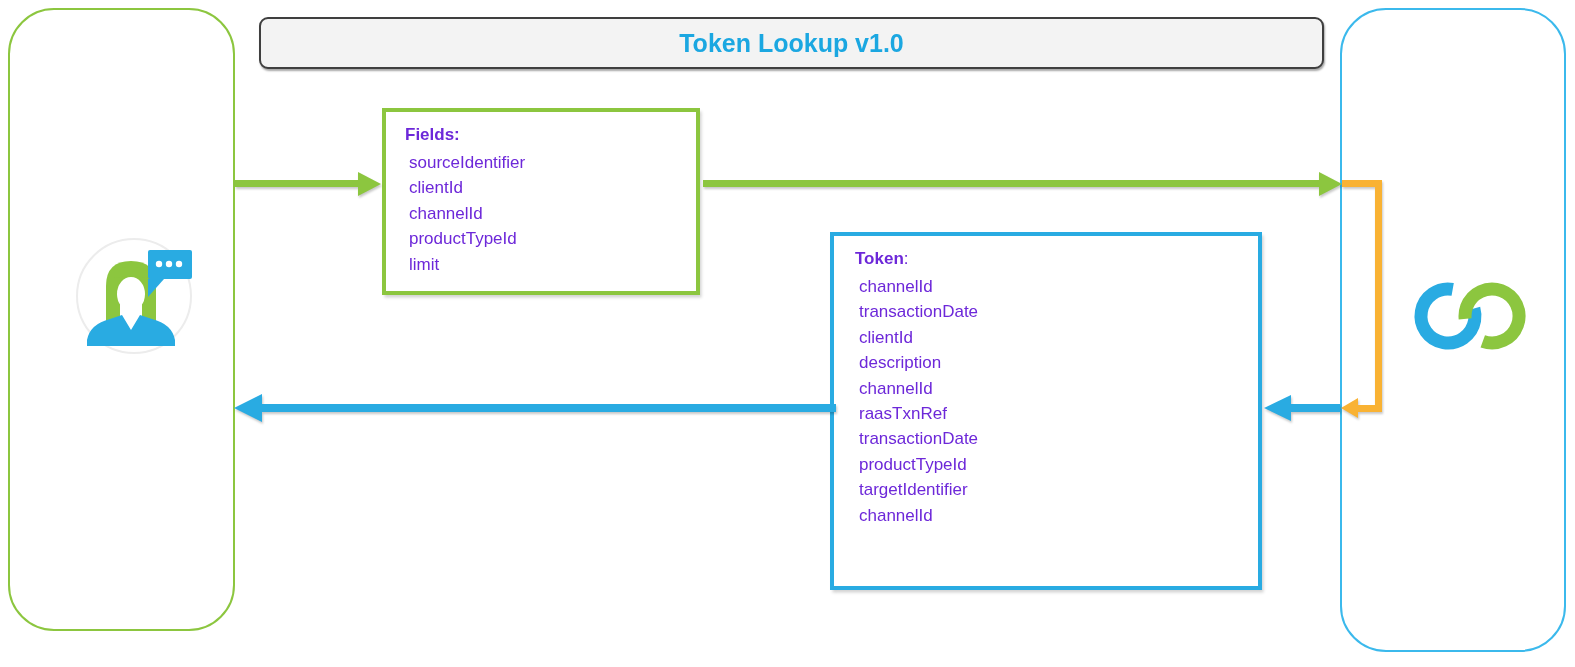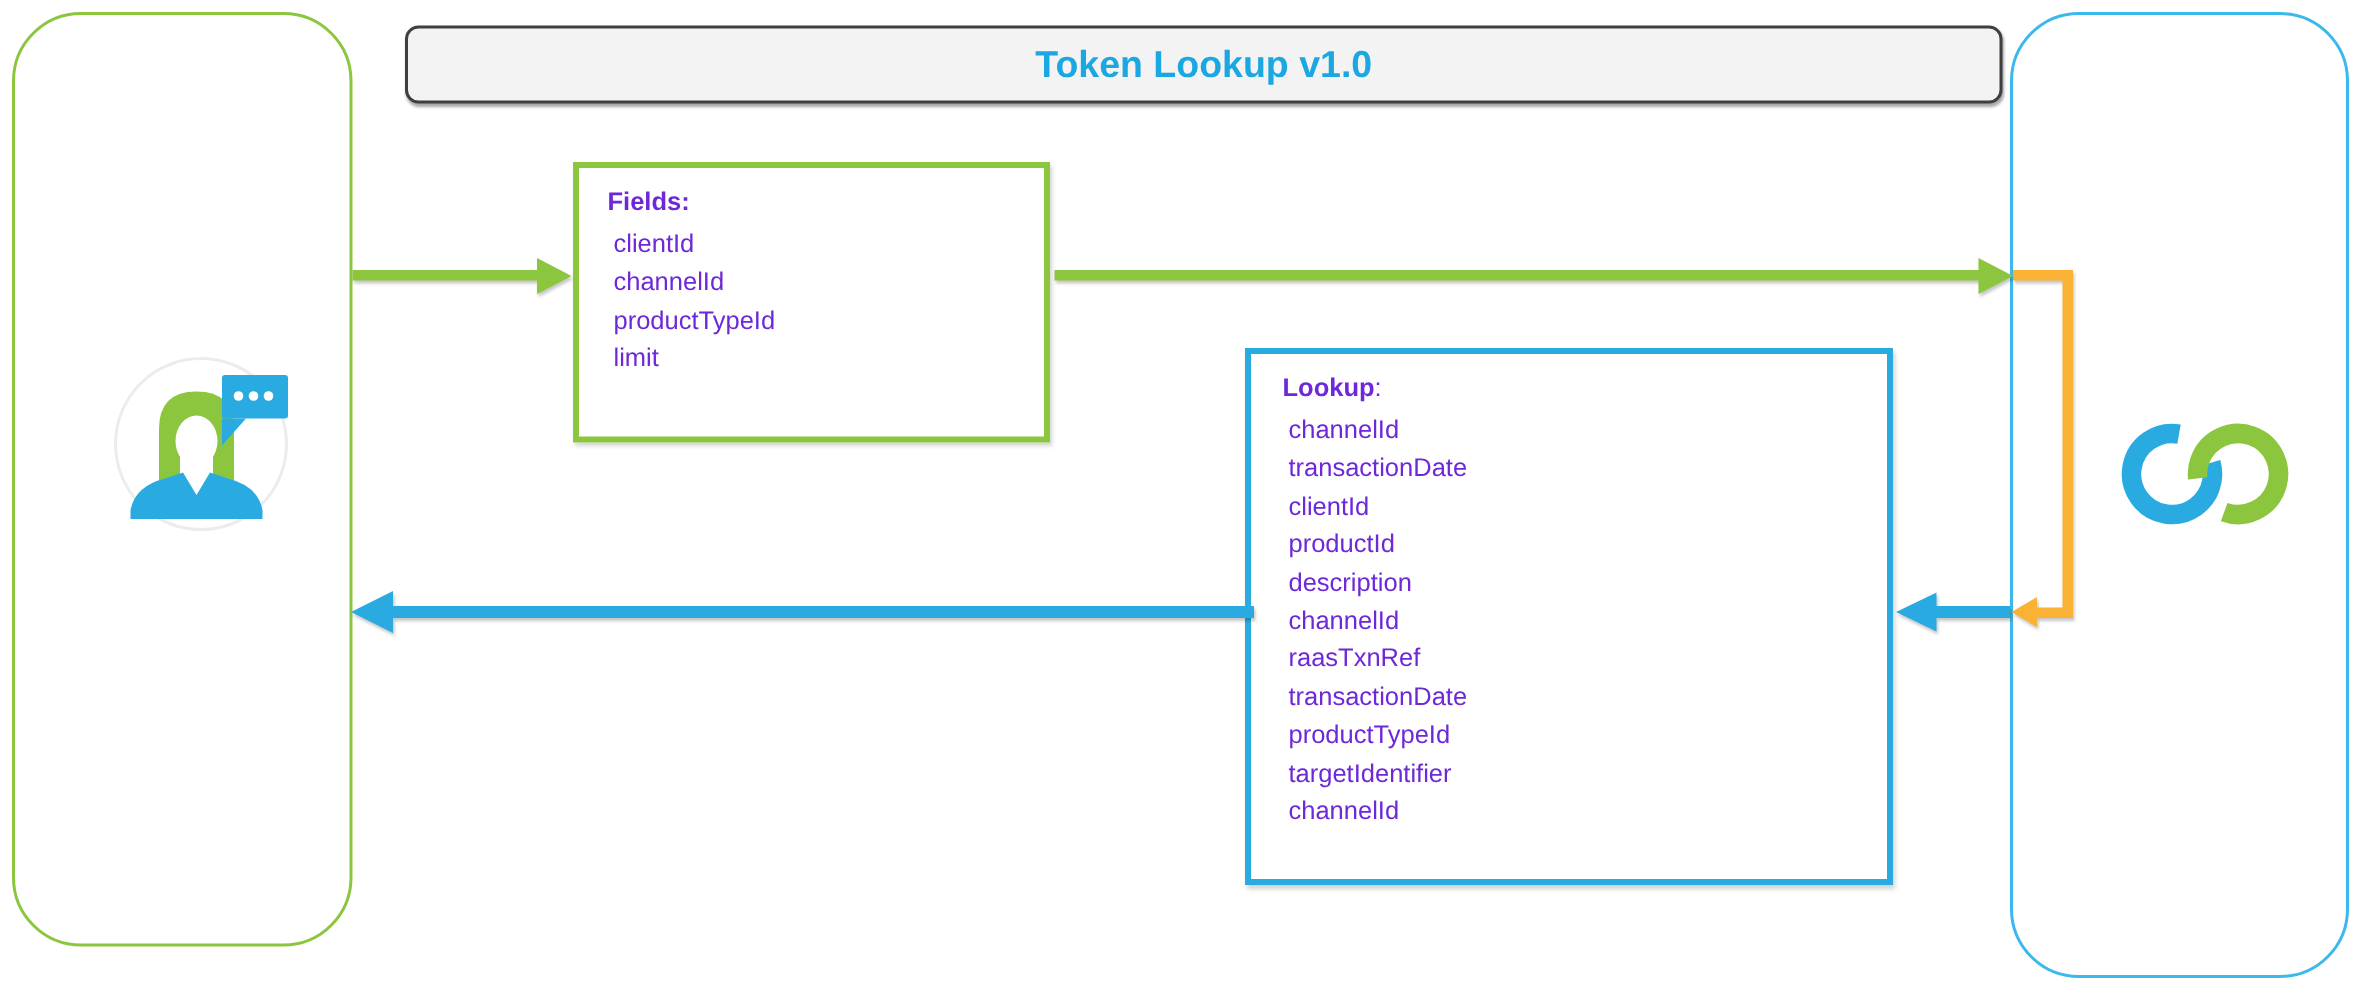--- a/index.html
+++ b/index.html
@@ -16,21 +16,21 @@
     left:8px;top:8px;width:227px;height:623px;
     border:2.5px solid var(--green,#8CC63F);
   }
   .panel-service{
     left:1340px;top:8px;width:226px;height:644px;
     border:2.5px solid var(--blue-light,#3BB9EC);
   }
 
   
   .titlebar{
-    position:absolute;left:270px;top:17px;width:1065px;height:52px;
+    position:absolute;left:259px;top:17px;width:1065px;height:52px;
     background:var(--bar-fill,#F3F3F3);
     border:2px solid var(--bar-border,#3F3F3F);
     border-radius:9px;box-sizing:border-box;
     display:flex;align-items:center;justify-content:center;
     box-shadow:1px 2px 2px rgba(0,0,0,0.35);
   }
   .titlebar .title-text{
     font-size:25px;font-weight:bold;color:var(--title-text,#1BA7E1);
   }
 
@@ -114,32 +114,32 @@
       </svg>
     </div>
   </div>
 
   <div class="titlebar">
     <span class="title-text">Token Lookup v1.0</span>
   </div>
 
   <div class="fields-box fields-box-request">
     <div class="fields-header">Fields:</div>
+    <div class="fields-item">sourceIdentifier</div>
     <div class="fields-item">clientId</div>
     <div class="fields-item">channelId</div>
     <div class="fields-item">productTypeId</div>
     <div class="fields-item">limit</div>
   </div>
 
   <div class="fields-box fields-box-response">
-    <div class="fields-header"><span>Lookup</span><span class="colon">:</span></div>
+    <div class="fields-header"><span>Token</span><span class="colon">:</span></div>
     <div class="fields-item">channelId</div>
     <div class="fields-item">transactionDate</div>
     <div class="fields-item">clientId</div>
-    <div class="fields-item">productId</div>
     <div class="fields-item">description</div>
     <div class="fields-item">channelId</div>
     <div class="fields-item">raasTxnRef</div>
     <div class="fields-item">transactionDate</div>
     <div class="fields-item">productTypeId</div>
     <div class="fields-item">targetIdentifier</div>
     <div class="fields-item">channelId</div>
   </div>
 
   <div class="arrow">

